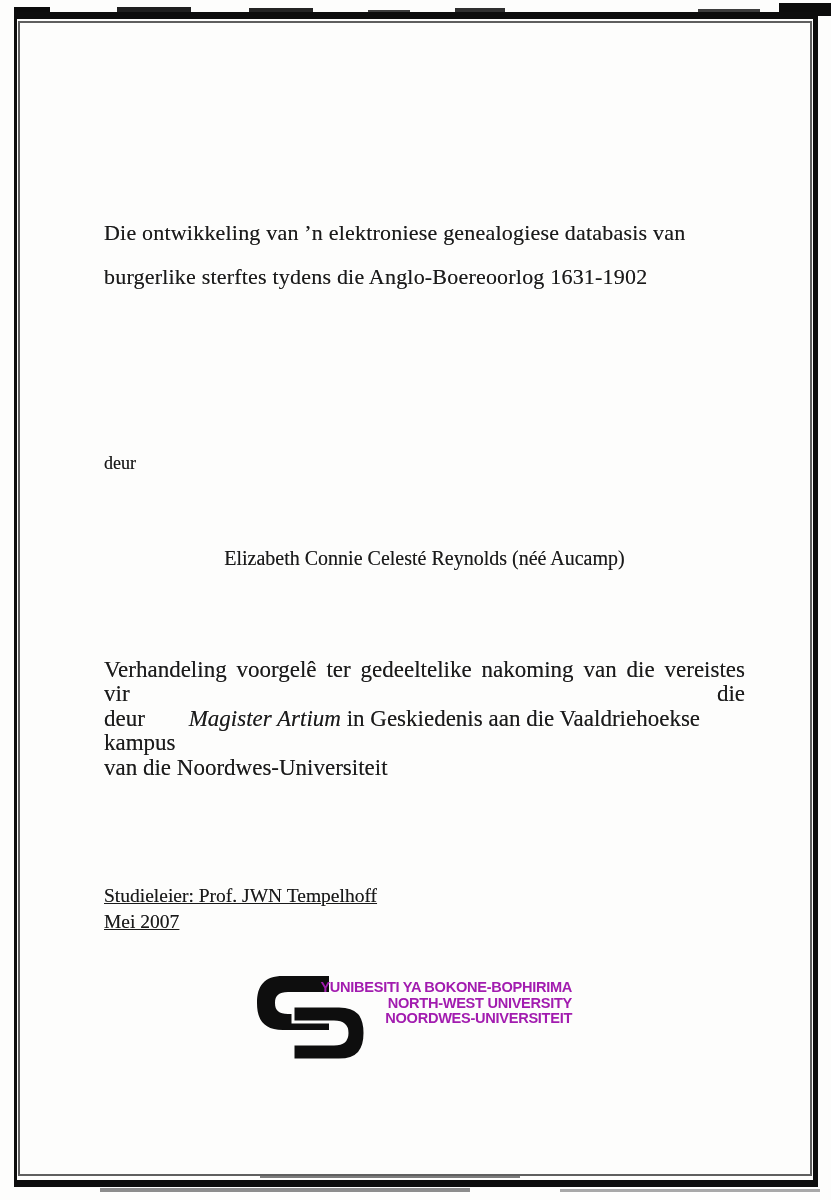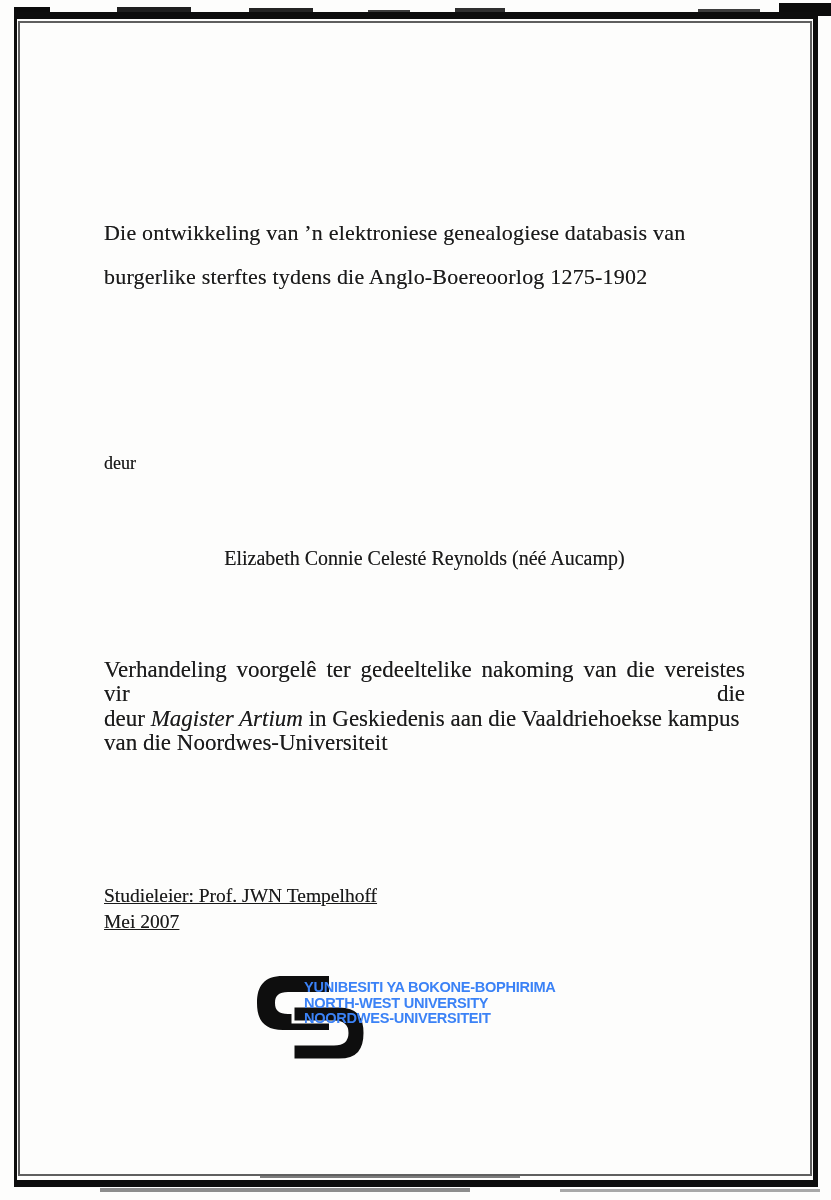--- a/index.html
+++ b/index.html
@@ -56,35 +56,35 @@
   }
   .author {
     position: absolute; top: 547px; width: 641px;
     text-align: center; font-size: 20px;
   }
   .statement {
     position: absolute; top: 658px; width: 641px;
     font-size: 23px; line-height: 24.4px; text-align: left;
   }
   .statement .justified { text-align: justify; text-align-last: justify; }
-  .statement .it { font-style: italic; }
+  .statement .it { font-style: italic; margin-left: 38px; }
   .supervisor-block {
     position: absolute; top: 883px; width: 641px;
     font-size: 19.5px; line-height: 25.5px; text-decoration: underline;
   }
 
   .ink { text-shadow: 0 0 0.5px rgba(25,25,25,0.55); }
 
   
   .logo-mark { position: absolute; left: 257px; top: 976px; width: 108px; height: 84px; }
   .logo-text {
-    position: absolute; left: 304px; top: 980px; width: 256px;
+    position: absolute; left: 316px; top: 980px; width: 256px;
     font-family: "Liberation Sans", "DejaVu Sans", sans-serif;
     font-weight: 700; font-size: 14.6px; line-height: 15.6px;
-    letter-spacing: -0.3px; color: #3b82f6;
+    letter-spacing: -0.3px; text-align: right; color: #a21caf;
     white-space: nowrap;
   }
 </style>
 </head>
 <body>
 
 <div class="page" style="--ink: #1a1a1a; --border: #0d0d0d; --inner-border: #5f5f5f;">
 
   <div class="artifact a1"></div>
   <div class="artifact a2"></div>
@@ -97,21 +97,21 @@
   <div class="streak s2"></div>
   <div class="streak s3"></div>
 
   <div class="border-outer"></div>
   <div class="border-inner"></div>
 
   <div class="content">
 
     <div class="title ink">
       <div>Die ontwikkeling van ’n elektroniese genealogiese databasis van</div>
-      <div>burgerlike sterftes tydens die Anglo-Boereoorlog 1275-1902</div>
+      <div>burgerlike sterftes tydens die Anglo-Boereoorlog 1631-1902</div>
     </div>
 
     <div class="byline ink">deur</div>
 
     <div class="author ink">Elizabeth Connie Celesté Reynolds (néé Aucamp)</div>
 
     <div class="statement ink">
       <div class="justified">Verhandeling voorgelê ter gedeeltelike nakoming van die vereistes vir die</div>
       <div><span>deur </span><span class="it">Magister Artium</span><span> in Geskiedenis aan die Vaaldriehoekse kampus</span></div>
       <div>van die Noordwes-Universiteit</div>

